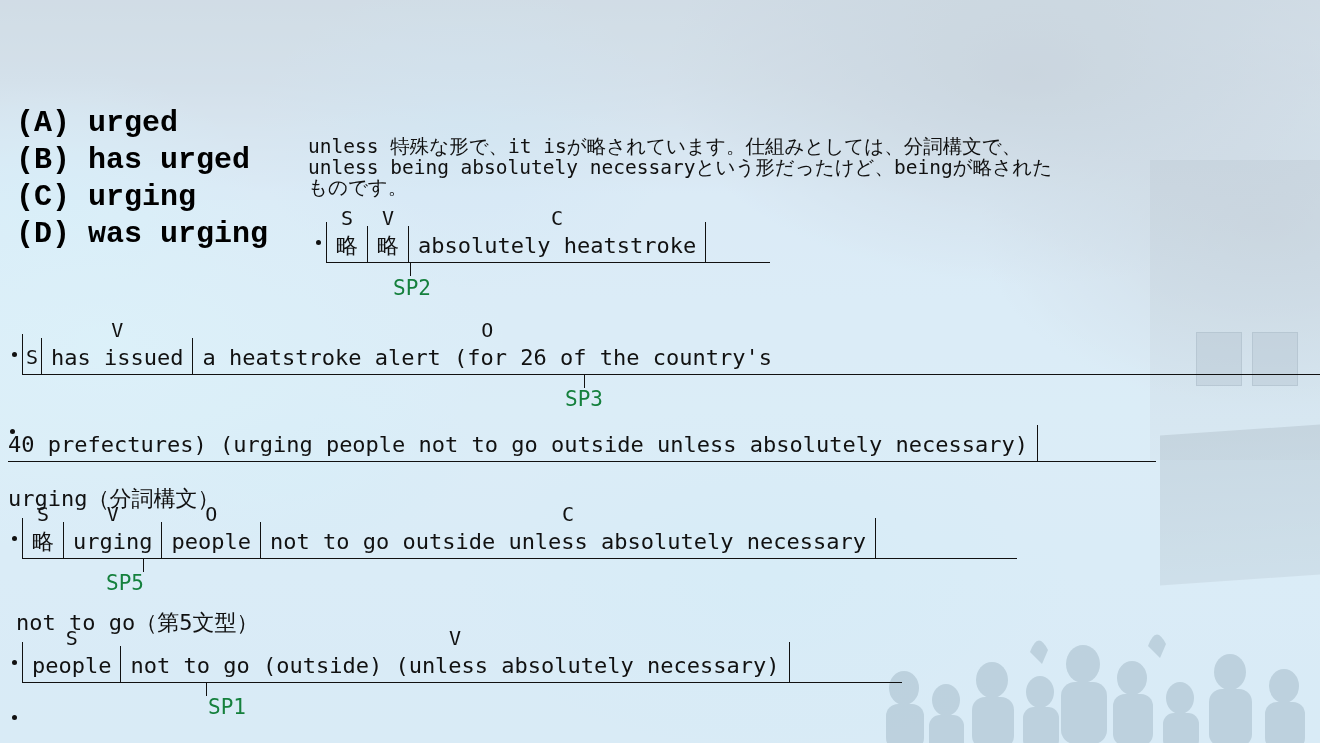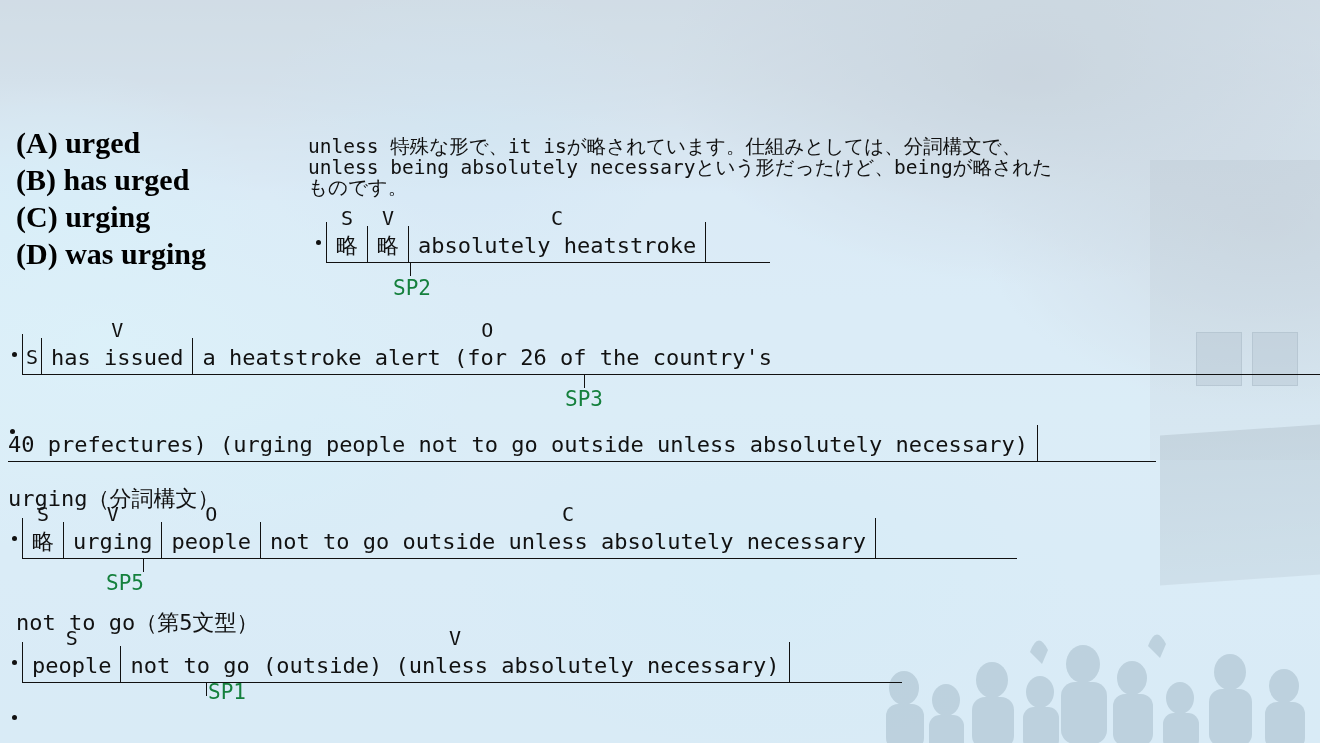--- a/index.html
+++ b/index.html
@@ -53,22 +53,22 @@
   #content{position:absolute;inset:0;z-index:5;}
 
   .title{
     position:absolute;left:14px;top:2px;width:1300px;
     font-family:"Liberation Sans",sans-serif;
     font-weight:bold;font-size:31px;line-height:38px;color:#000;
     letter-spacing:-0.2px;
   }
   .title .cont{display:block;padding-left:68px;text-indent:0;}
 
-  .choices{position:absolute;left:16px;top:124px;
-    font-family:Liberation Serif, serif;
+  .choices{position:absolute;left:16px;top:105px;
+    font-family:Liberation Mono, monospace;
     font-weight:bold;font-size:30px;line-height:37px;color:#000;}
   .choices div{white-space:nowrap;}
 
   .jp{
     position:absolute;left:308px;top:137px;width:1008px;
     font-family:"DejaVu Sans Mono","DejaVu Sans",monospace;
     font-size:19.5px;line-height:20.5px;color:#111;
     letter-spacing:0px;
   }
 
@@ -264,17 +264,17 @@
         <div class="vline" style="height:36px;"></div>
         <div class="cell">
           <span class="tag">V</span>
           <span>not to go (outside) (unless absolutely necessary)</span>
         </div>
         <div class="edge" style="height:40px;"></div>
       </div>
       <div class="baseline" style="width:880px;"></div>
     </div>
     <div class="sptick" style="left:198px;top:41px;"></div>
-    <div class="splabel" style="left:200px;top:38px;">SP1</div>
+    <div class="splabel" style="left:200px;top:53px;">SP1</div>
   </div>
   <div class="dot" style="position:absolute;left:12px;top:715px;"></div>
 
 </div>
 
 </body></html>

